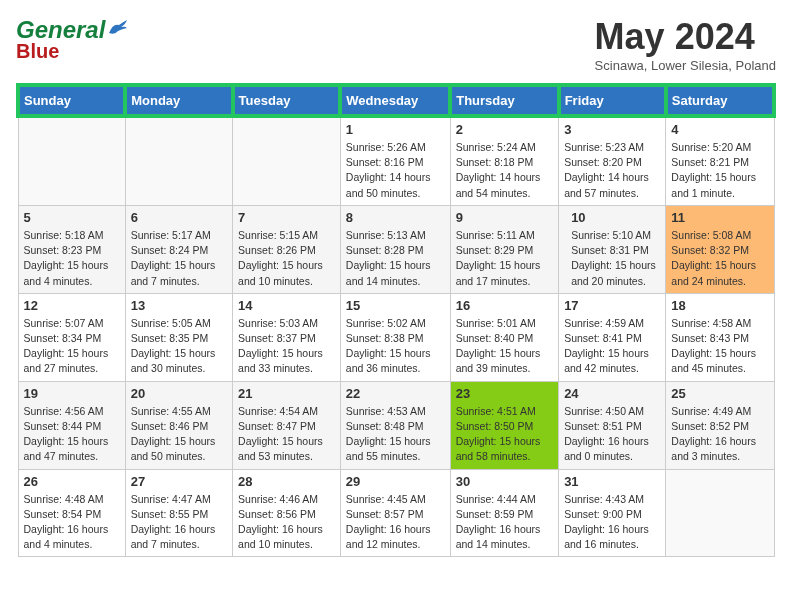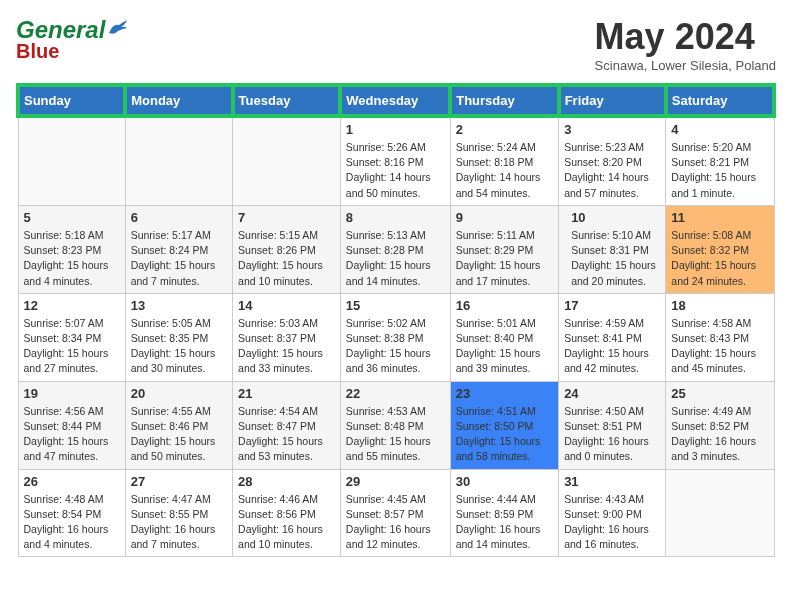--- a/index.html
+++ b/index.html
@@ -199,21 +199,21 @@
           <div class="day-info"><span>Sunrise: 4:55 AM</span><br><span>Sunset: 8:46 PM</span><br><span>Daylight: 15 hours</span><br><span>and 50 minutes.</span></div>
         </td>
         <td style="background: rgb(245, 245, 245);">
           <div class="day-num">21</div>
           <div class="day-info"><span>Sunrise: 4:54 AM</span><br><span>Sunset: 8:47 PM</span><br><span>Daylight: 15 hours</span><br><span>and 53 minutes.</span></div>
         </td>
         <td style="background: rgb(245, 245, 245);">
           <div class="day-num">22</div>
           <div class="day-info"><span>Sunrise: 4:53 AM</span><br><span>Sunset: 8:48 PM</span><br><span>Daylight: 15 hours</span><br><span>and 55 minutes.</span></div>
         </td>
-        <td style="background: #3b82f6; margin-left: 24px;">
+        <td style="background: #84cc16; margin-left: 24px;">
           <div class="day-num">23</div>
           <div class="day-info"><span>Sunrise: 4:51 AM</span><br><span>Sunset: 8:50 PM</span><br><span>Daylight: 15 hours</span><br><span>and 58 minutes.</span></div>
         </td>
         <td style="background: rgb(245, 245, 245);">
           <div class="day-num">24</div>
           <div class="day-info"><span>Sunrise: 4:50 AM</span><br><span>Sunset: 8:51 PM</span><br><span>Daylight: 16 hours</span><br><span>and 0 minutes.</span></div>
         </td>
         <td style="background: rgb(245, 245, 245);">
           <div class="day-num">25</div>
           <div class="day-info"><span>Sunrise: 4:49 AM</span><br><span>Sunset: 8:52 PM</span><br><span>Daylight: 16 hours</span><br><span>and 3 minutes.</span></div>

